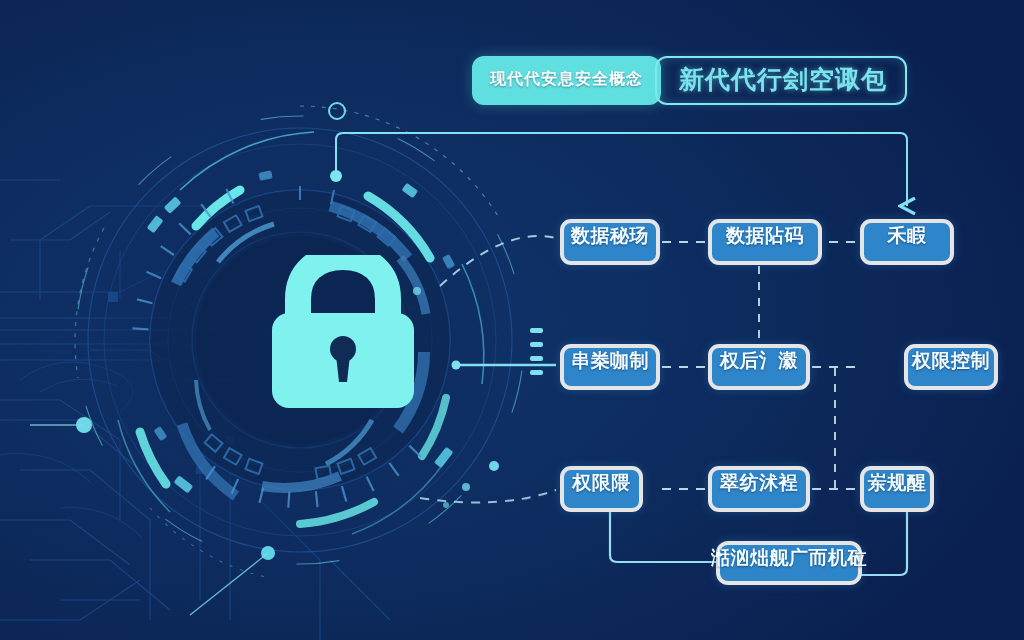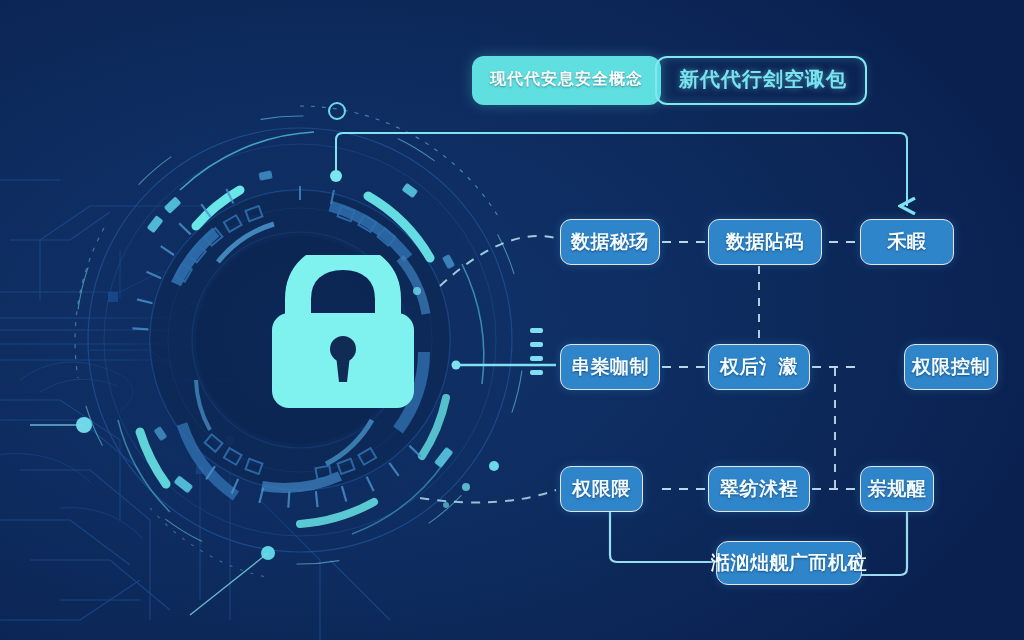--- a/index.html
+++ b/index.html
@@ -45,35 +45,35 @@
     margin-left:-6px;
     border:2px solid #7fe9ef;
     border-radius:12px;
     padding:6px 18px 9px 22px;
     display:flex;align-items:center;
     box-shadow:0 0 10px rgba(110,225,235,.25) inset,
                0 0 8px rgba(110,225,235,.18);
   }
   .title-ghost span{
     color:#79e4ee;
-    font-size:20px;
+    font-size:25px;
     font-weight:bold;
     letter-spacing:1px;
     line-height:30px;
     white-space:nowrap;
     text-shadow:0 0 6px rgba(120,230,240,.55);
   }
 
   
   .node{
     position:absolute;
     box-sizing:border-box;
-    display:flex;align-items:center;justify-content:center;
+    display:flex;justify-content:center;
     background:#2f85c9;
-    border:1px solid #e5e5e5;
+    border:4px solid #e5e5e5;
     border-radius:11px;
     box-shadow:0 0 10px rgba(60,150,215,.30);
     z-index:30;
   }
   .node span{
     color:#f2fbff;
     font-size:19px;
     font-weight:bold;
     letter-spacing:.5px;
     white-space:nowrap;

